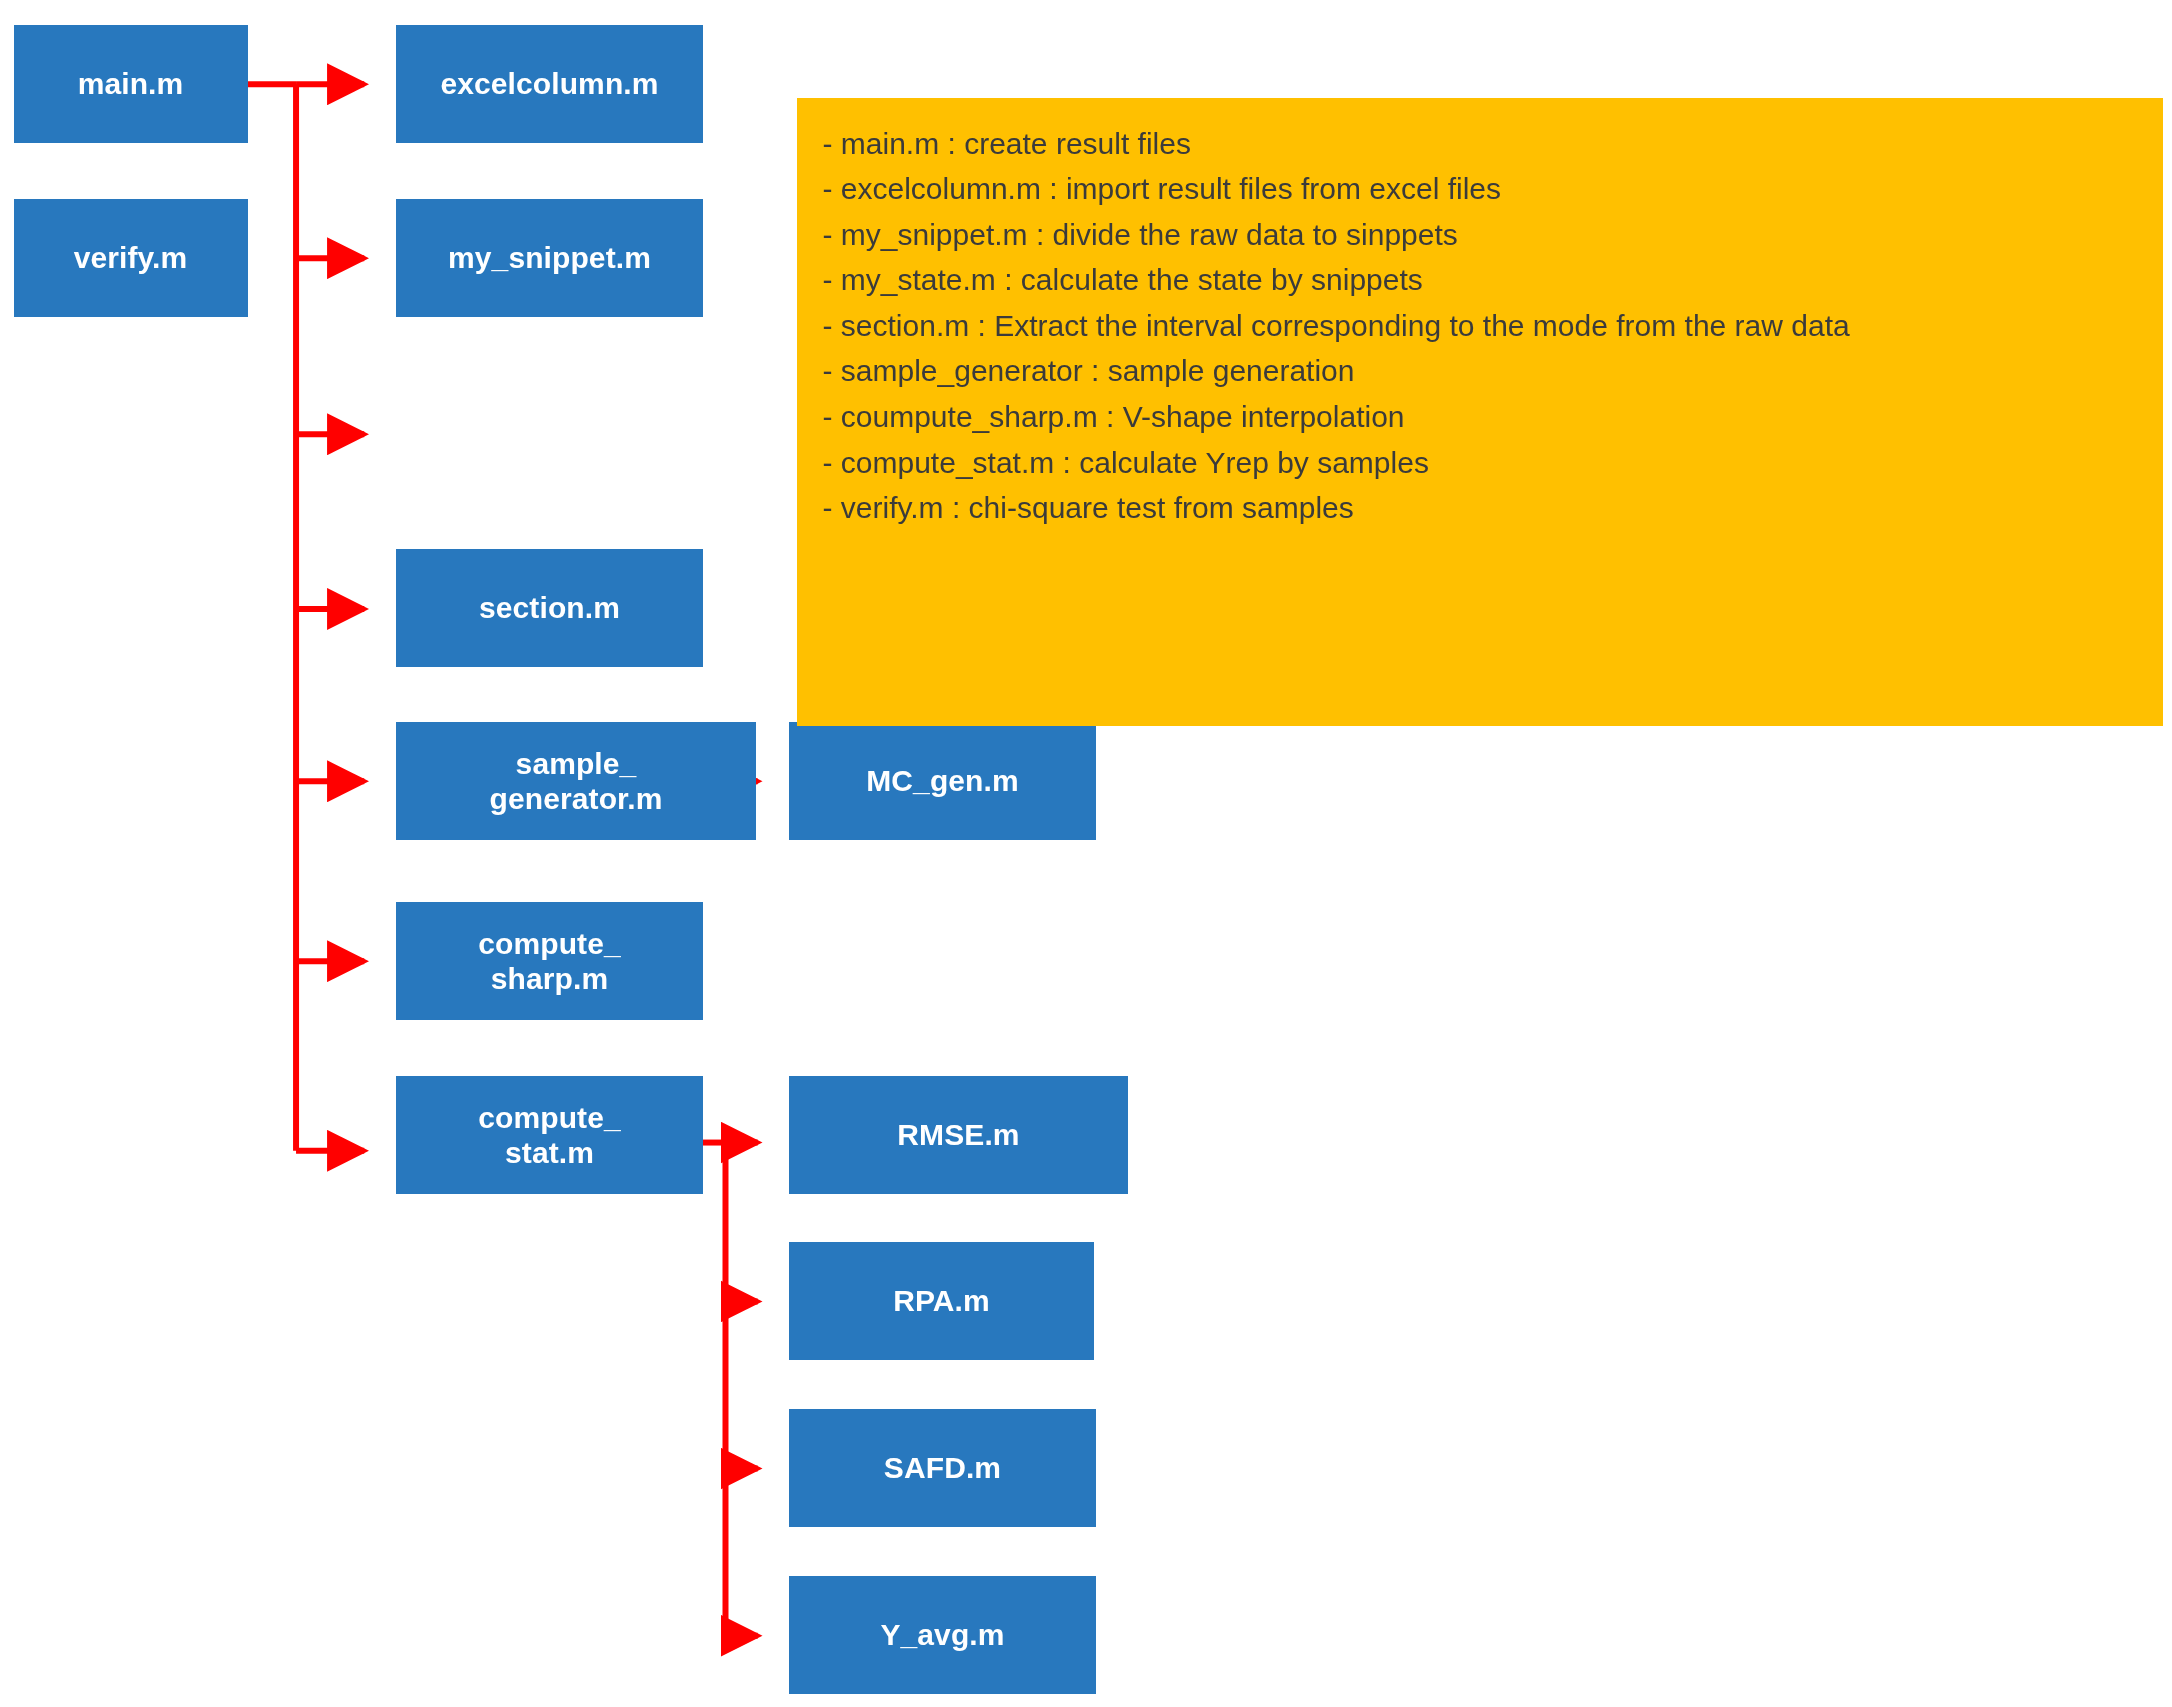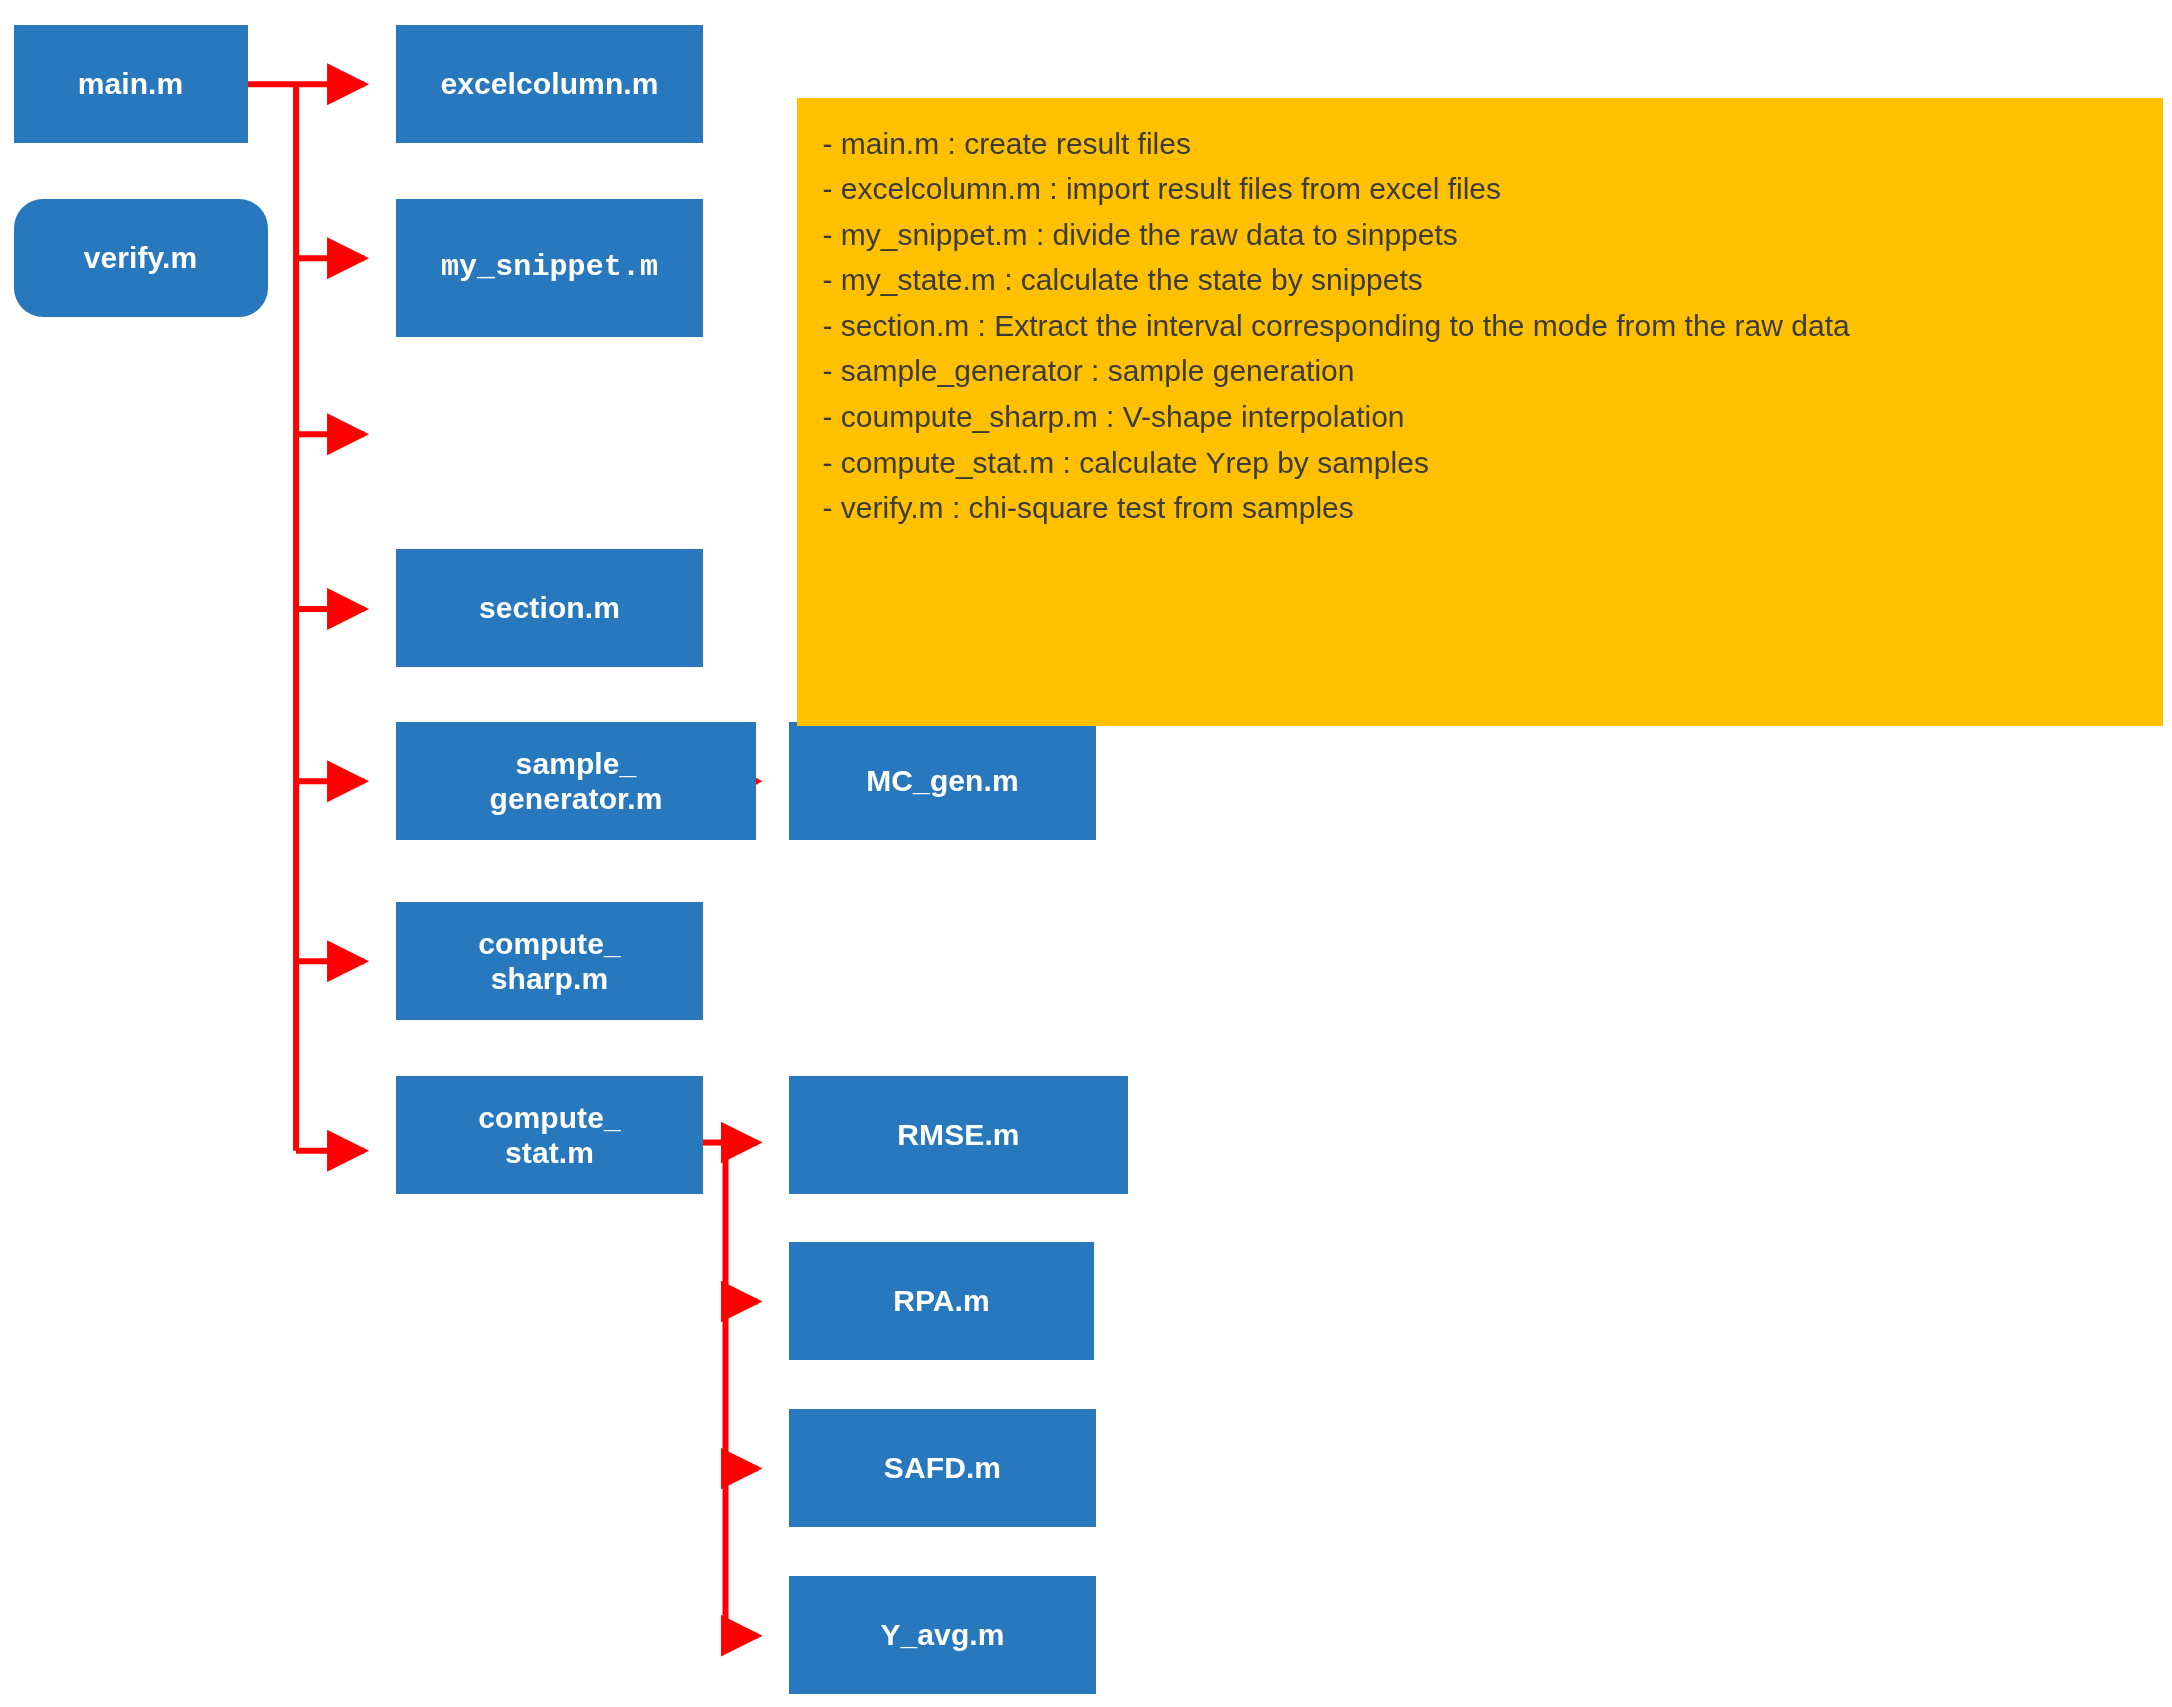--- a/index.html
+++ b/index.html
@@ -91,25 +91,25 @@
       <path d="M968,1524 L968,2182"></path>
       <path d="M968,1524 L1011,1524" marker-end="url(#arrowhead)"></path>
       <path d="M968,1736 L1011,1736" marker-end="url(#arrowhead)"></path>
       <path d="M968,1959 L1011,1959" marker-end="url(#arrowhead)"></path>
       <path d="M968,2182 L1011,2182" marker-end="url(#arrowhead)"></path>
     </g>
   </svg>
 
   <div class="node" style="left:13.5px;top:25px;width:234px;height:118px;">main.m</div>
 
-  <div class="node" style="left:13.5px;top:199px;width:254px;height:118px;border-radius:29px;">verify.m</div>
+  <div class="node" style="left:13.5px;top:199px;width:234px;height:118px;">verify.m</div>
 
   <div class="node" style="left:396px;top:25px;width:307px;height:118px;">excelcolumn.m</div>
 
-  <div class="node" style="left:396px;top:199px;width:307px;height:138px;font-family:Liberation Mono, monospace;">my_snippet.m</div>
+  <div class="node" style="left:396px;top:199px;width:307px;height:118px;">my_snippet.m</div>
 
 
   <div class="node" style="left:396px;top:549px;width:307px;height:118px;">section.m</div>
 
   <div class="node" style="left:396px;top:722px;width:360px;height:118px;">sample_
 generator.m</div>
 
   <div class="node" style="left:789px;top:722px;width:307px;height:118px;text-align:right;">MC_gen.m</div>
 
   <div class="node" style="left:396px;top:902px;width:307px;height:118px;">compute_

